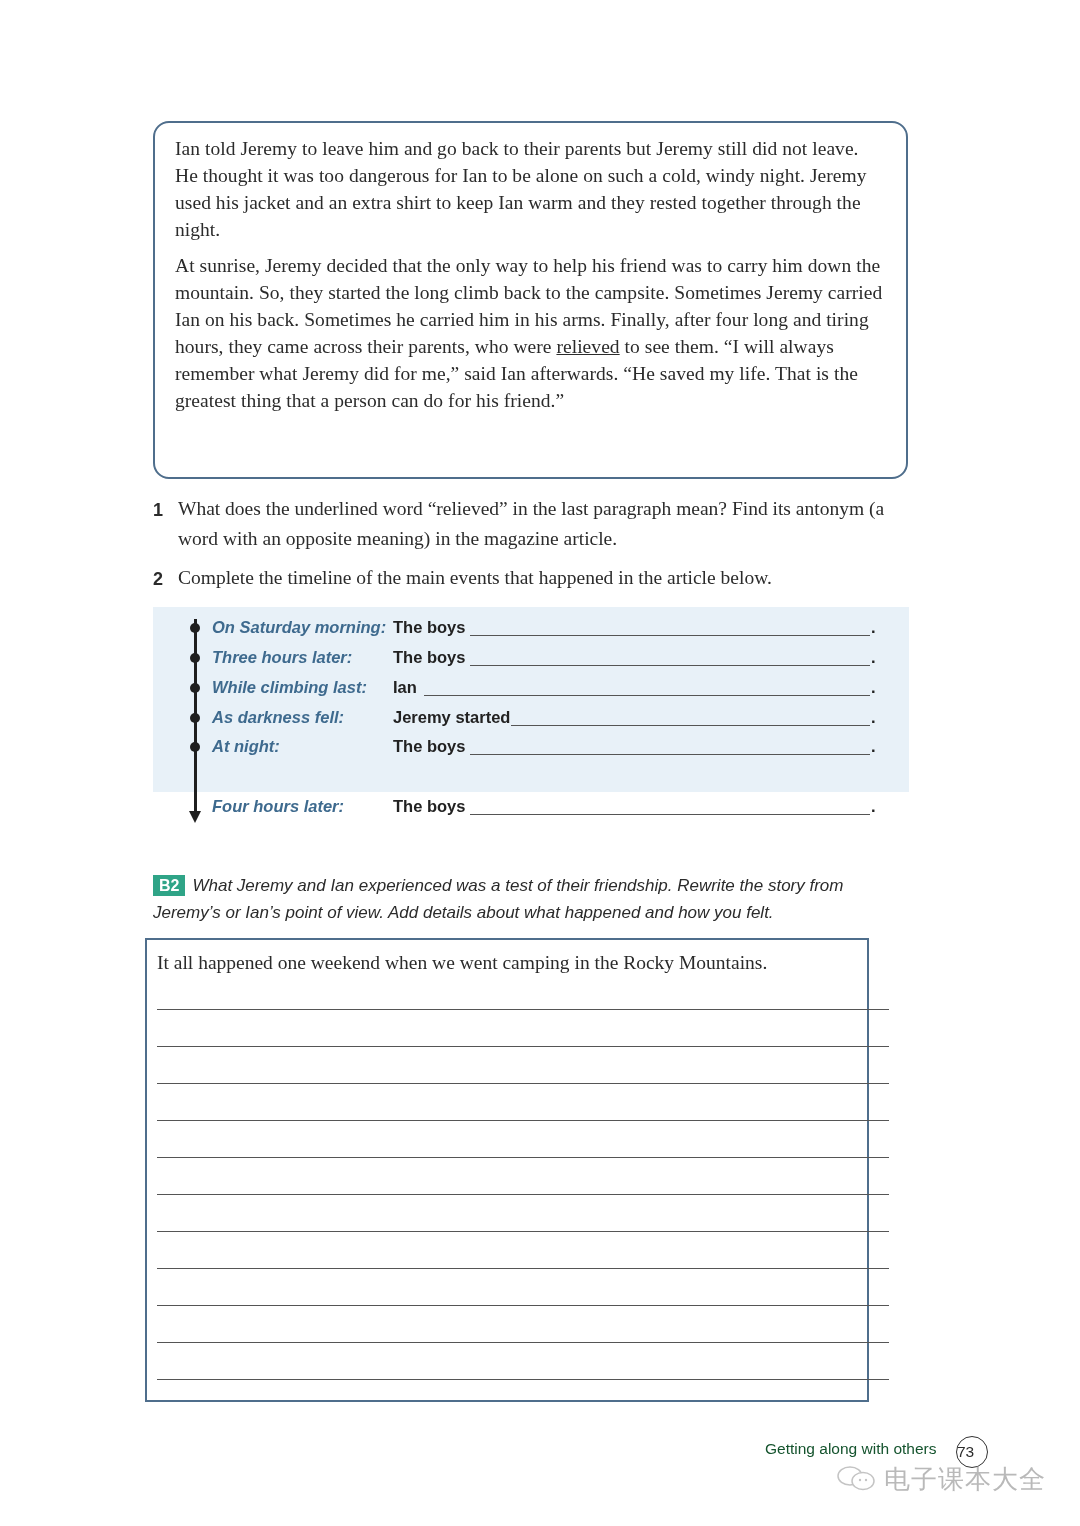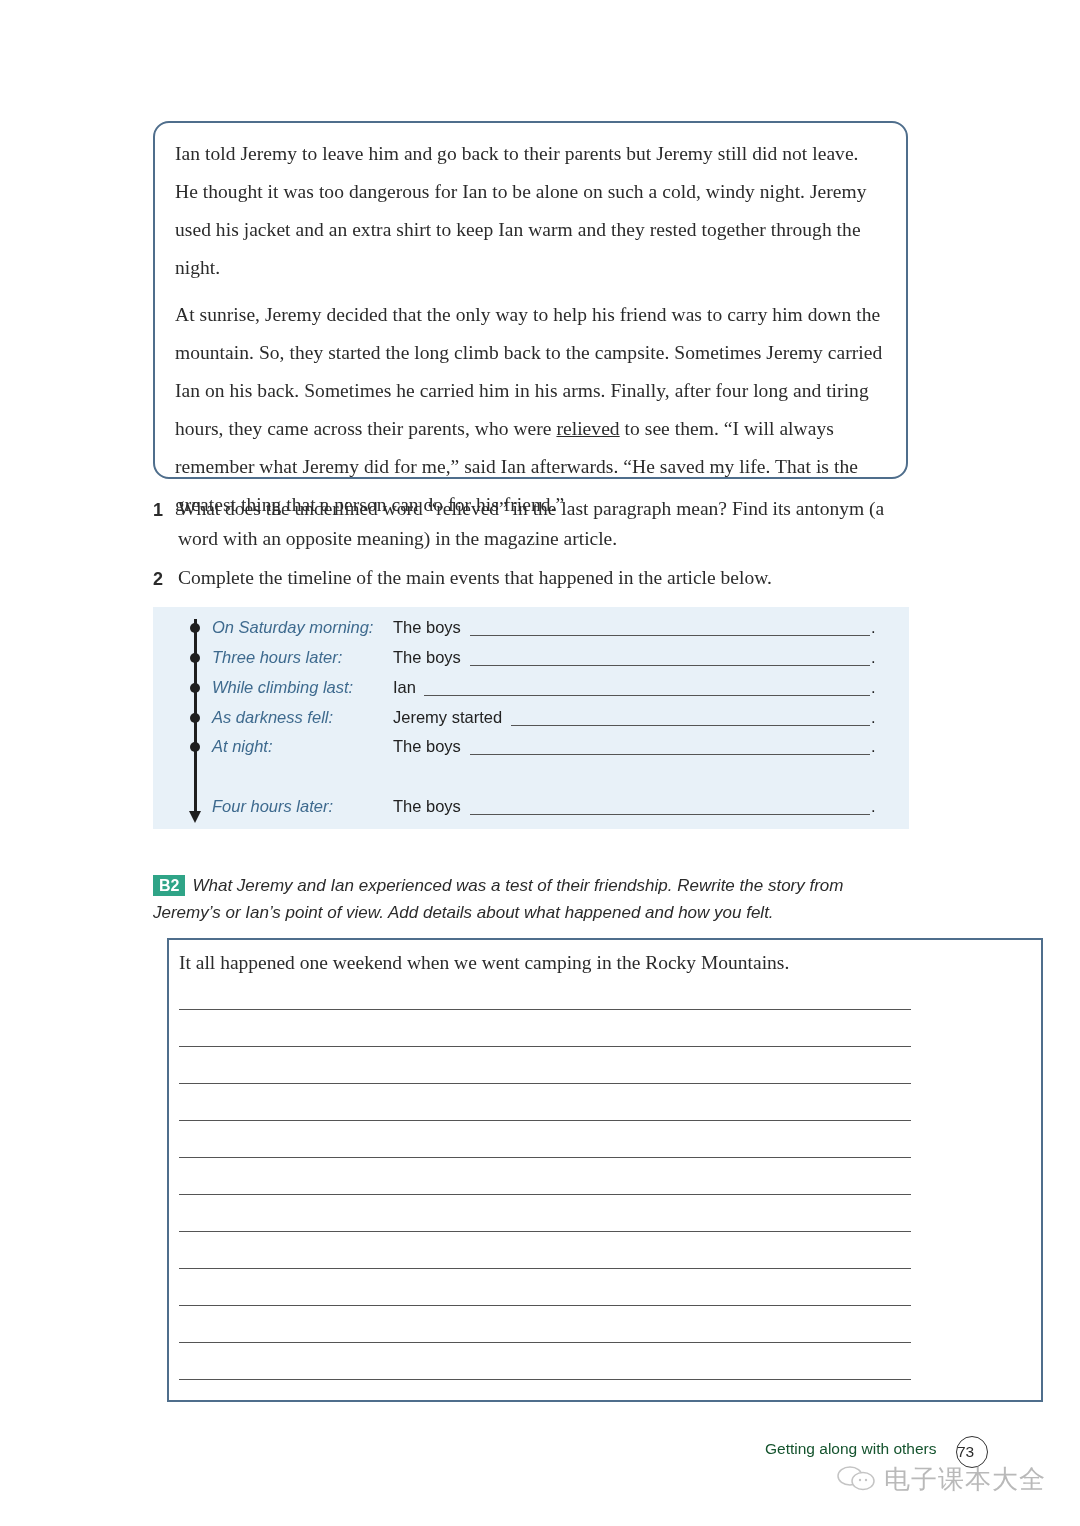--- a/index.html
+++ b/index.html
@@ -15,39 +15,40 @@
     position: absolute; left: 153px; top: 121px;
     width: 755px; height: 358px;
     box-sizing: border-box;
     border: 2px solid #4f6e8c;
     border-radius: 16px;
     padding: 12px 20px 0 20px;
   }
   .story-box p {
     margin: 0 0 9px 0;
     font-size: 19.5px;
-    line-height: 38px;
+    line-height: 27px;
     letter-spacing: 0.05px;
   }
   .underlined { text-decoration: underline; }
   .question {
     position: absolute; left: 153px;
     width: 760px;
     font-size: 19.5px; line-height: 30px;
     display: flex;
   }
   .question .num { width: 25px; font-family: "Liberation Sans", sans-serif; font-weight: bold; font-size: 18px; padding-top: 1px; }
   .question .text { flex: 1; }
   .q1 { top: 494px; }
   .q2 { top: 563px; }
 
   .timeline {
     position: absolute; left: 153px; top: 607px;
-    width: 756px; height: 222px;
+    width: 756px; height: 185px;
     background: #e8f1f8;
+    font-weight: bold;
   }
   .tl-line {
     position: absolute; left: 41px; top: 12px; width: 3px; height: 196px;
     background: #1f1f1f;
   }
   .tl-arrow {
     position: absolute; left: 36px; top: 204px;
     width: 0; height: 0;
     border-left: 6.5px solid transparent; border-right: 6.5px solid transparent;
     border-top: 12px solid #1f1f1f;
@@ -77,22 +78,22 @@
     position: absolute; left: 153px; top: 873px; width: 760px;
     font-family: "Liberation Sans", sans-serif; font-style: italic;
     font-size: 17px; line-height: 26.5px; color: #2b2b2b;
   }
   .b2-badge {
     display: inline-block; background: #2fa487; color: #fff;
     font-style: normal; font-weight: bold; font-size: 16px;
     padding: 0 6px; line-height: 21px; margin-right: 7px;
   }
   .writing-box {
-    position: absolute; left: 167px; top: 938px;
-    width: 876px; height: 464px; box-sizing: border-box;
+    position: absolute; left: 145px; top: 938px;
+    width: 724px; height: 464px; box-sizing: border-box;
     border: 2px solid #4f6e8c;
   }
   .writing-start {
     position: absolute; left: 10px; top: 12px;
     font-size: 19.5px; color: #2b2b2b;
   }
   .write-line {
     position: absolute; left: 10px; width: 732px; height: 0;
     border-bottom: 1px solid #555;
   }

